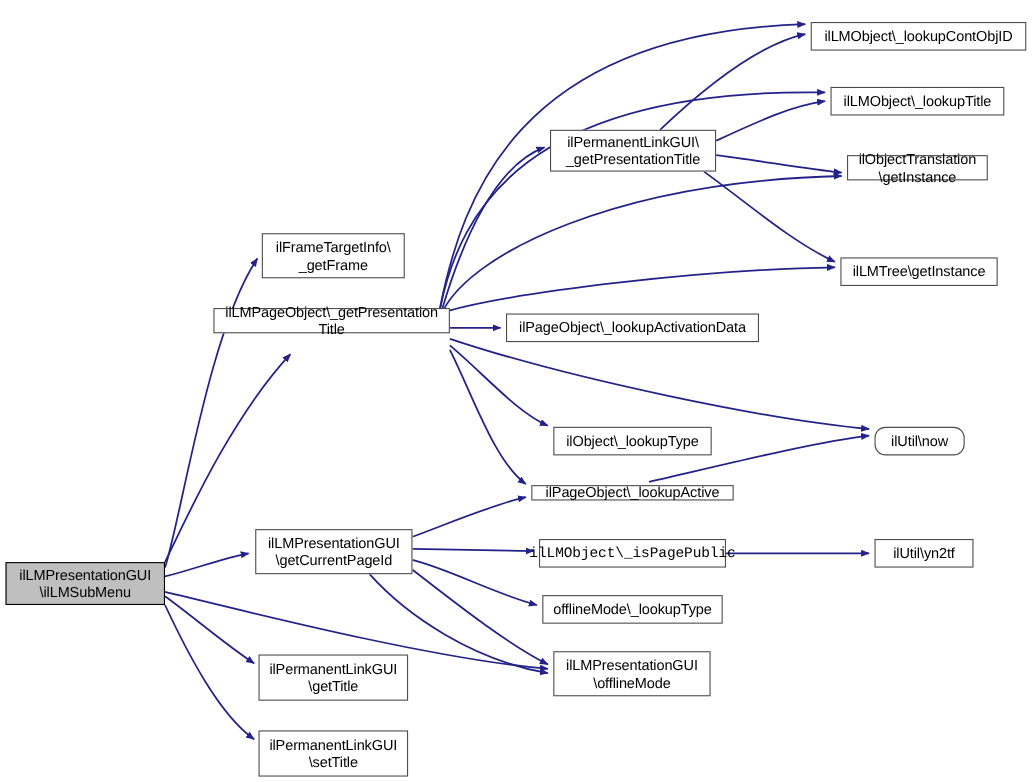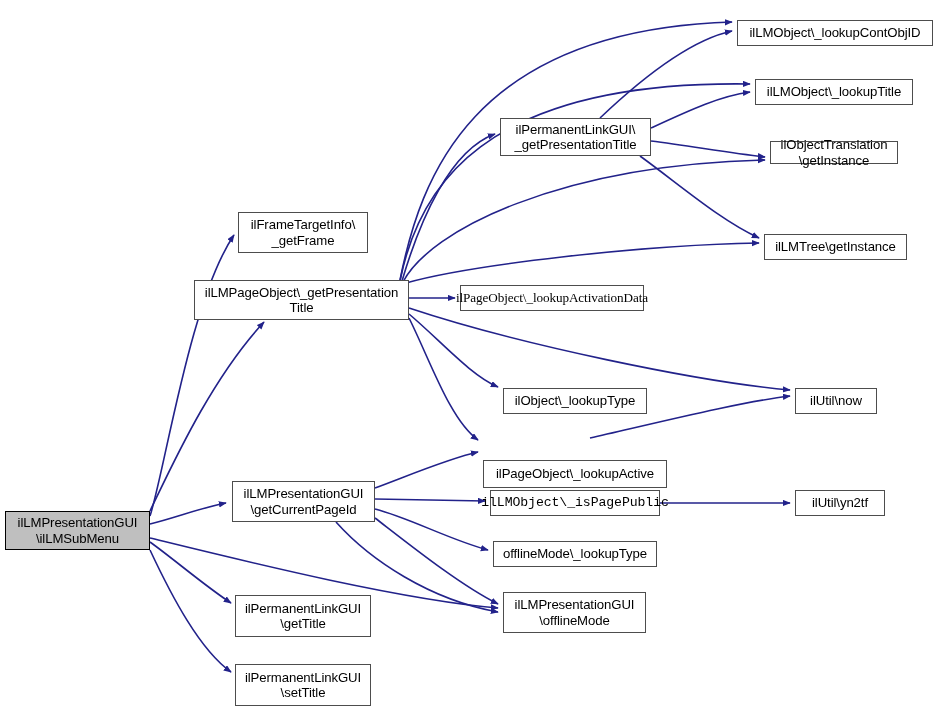--- a/index.html
+++ b/index.html
@@ -83,39 +83,39 @@
         <path d="M 590 438 C 660 422 740 402 790 396"></path>
         <path d="M 660 503 L 790 503"></path>
       </g>
   </svg>
 
   <div id="nodes">
       <div class="node root" style="left: 5px; top: 511px; width: 145px; height: 39px;">ilLMPresentationGUI
 \ilLMSubMenu</div>
       <div class="node" style="left: 238px; top: 212px; width: 130px; height: 41px;">ilFrameTargetInfo\
 _getFrame</div>
-      <div class="node" style="left: 194px; top: 280px; width: 215px; height: 40px;">ilLMPageObject\_getPresentation
+      <div class="node" style="left: 194px; top: 280px; width: 215px; height: 23px;">ilLMPageObject\_getPresentation
 Title</div>
       <div class="node" style="left: 232px; top: 481px; width: 143px; height: 41px;">ilLMPresentationGUI
 \getCurrentPageId</div>
       <div class="node" style="left: 235px; top: 595px; width: 136px; height: 42px;">ilPermanentLinkGUI
 \getTitle</div>
       <div class="node" style="left: 235px; top: 664px; width: 136px; height: 42px;">ilPermanentLinkGUI
 \setTitle</div>
       <div class="node" style="left: 500px; top: 118px; width: 151px; height: 38px;">ilPermanentLinkGUI\
 _getPresentationTitle</div>
-      <div class="node" style="left: 460px; top: 285px; width: 184px; height: 26px; font-family: Liberation Serif, serif;">ilPageObject\_lookupActivationData</div>
+      <div class="node" style="left: 460px; top: 285px; width: 230px; height: 26px;">ilPageObject\_lookupActivationData</div>
       <div class="node" style="left: 503px; top: 388px; width: 144px; height: 26px;">ilObject\_lookupType</div>
-      <div class="node" style="left: 483px; top: 460px; width: 184px; height: 28px;">ilPageObject\_lookupActive</div>
+      <div class="node" style="left: 483px; top: 441px; width: 184px; height: 14px;">ilPageObject\_lookupActive</div>
       <div class="node" style="left: 490px; top: 490px; width: 170px; height: 26px; font-family: Liberation Mono, monospace;">ilLMObject\_isPagePublic</div>
       <div class="node" style="left: 493px; top: 541px; width: 164px; height: 26px;">offlineMode\_lookupType</div>
       <div class="node" style="left: 503px; top: 592px; width: 143px; height: 41px;">ilLMPresentationGUI
 \offlineMode</div>
       <div class="node" style="left: 737px; top: 20px; width: 196px; height: 26px;">ilLMObject\_lookupContObjID</div>
       <div class="node" style="left: 755px; top: 79px; width: 158px; height: 26px;">ilLMObject\_lookupTitle</div>
       <div class="node" style="left: 770px; top: 141px; width: 128px; height: 23px;">ilObjectTranslation
 \getInstance</div>
       <div class="node" style="left: 764px; top: 234px; width: 143px; height: 26px;">ilLMTree\getInstance</div>
-      <div class="node" style="left: 795px; top: 388px; width: 82px; height: 26px;">ilUtil\now</div>
+      <div class="node" style="left: 795px; top: 388px; width: 82px; height: 26px; border-radius: 10px;">ilUtil\now</div>
       <div class="node" style="left: 795px; top: 490px; width: 90px; height: 26px;">ilUtil\yn2tf</div>
     </div>
 
 </div>
 
 </body></html>

